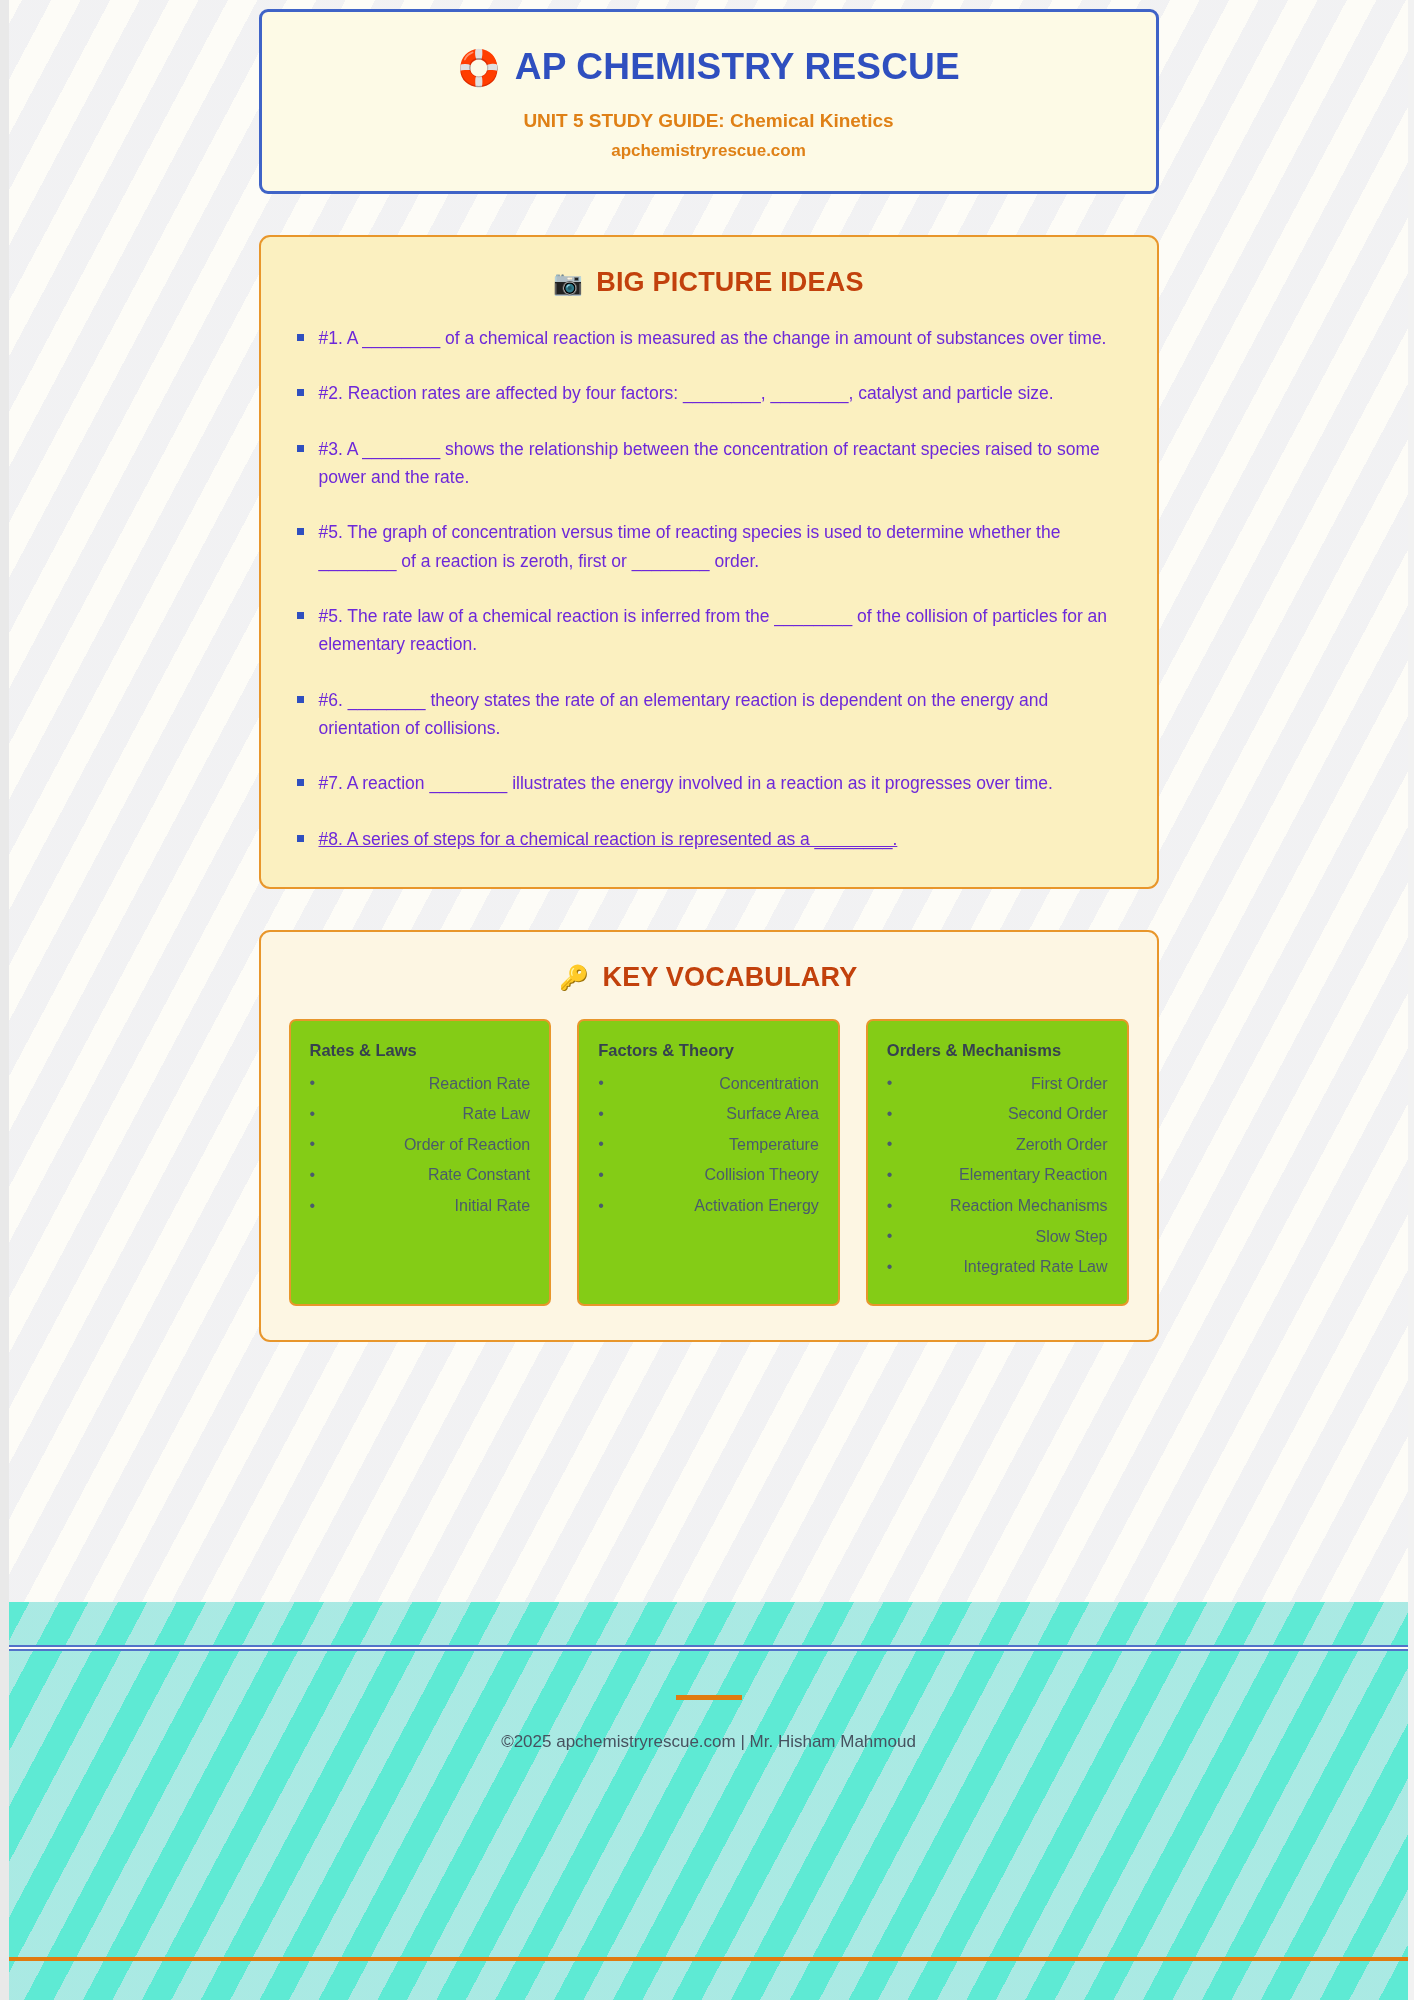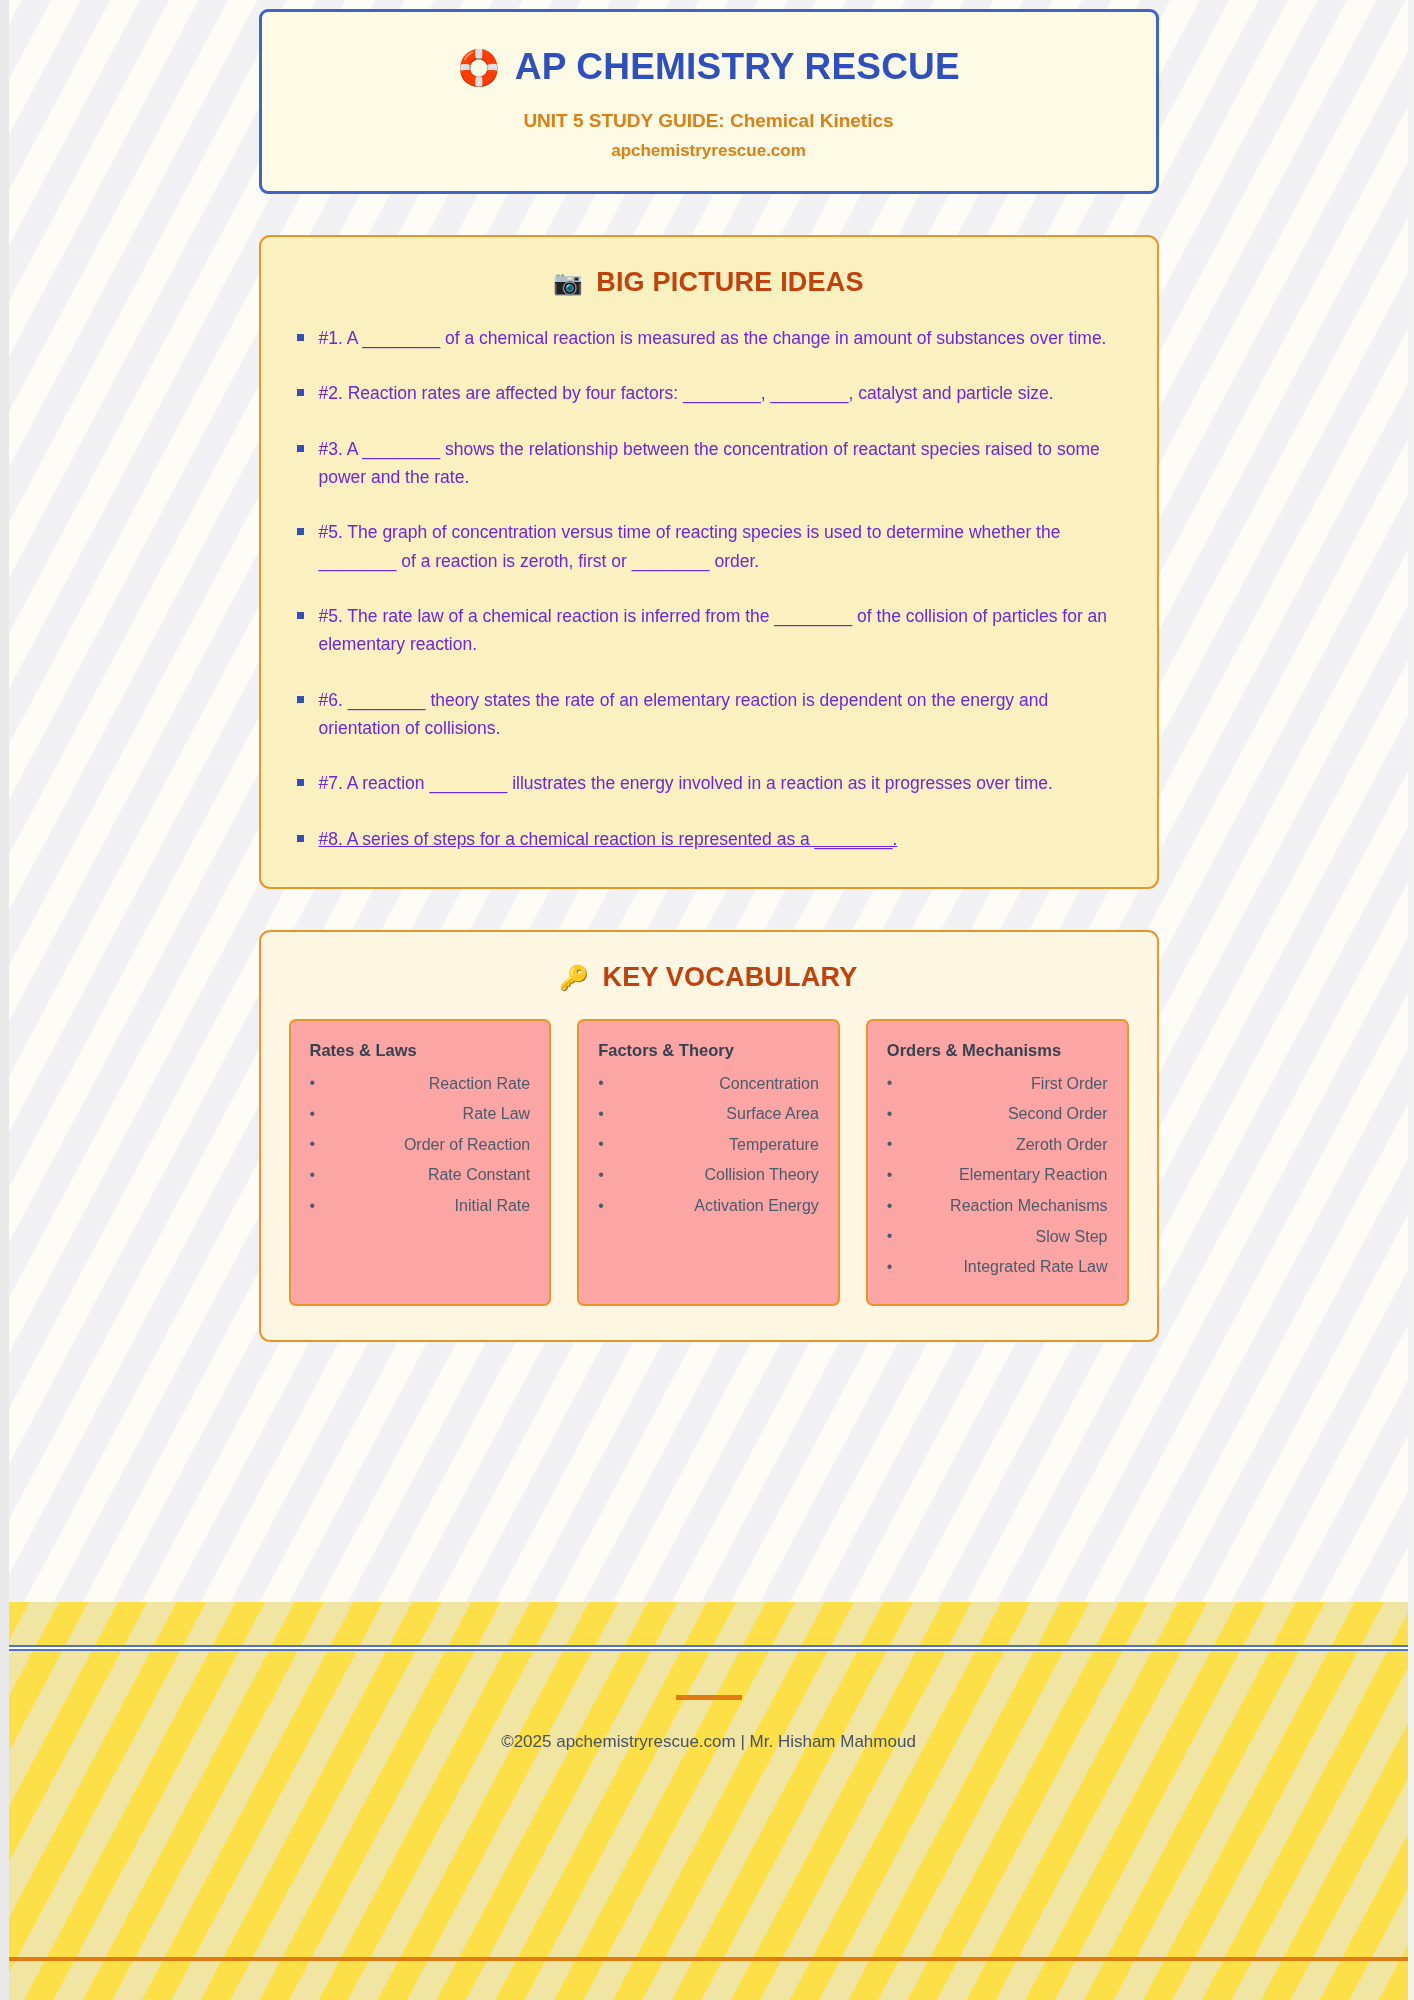--- a/index.html
+++ b/index.html
@@ -149,21 +149,21 @@
   }
 
   
   .vocab-grid {
     display: flex;
     gap: 26px;
     margin-top: 4px;
   }
   .vocab-col {
     flex: 1;
-    background: #fca5a5;
+    background: #84cc16;
     border: 2px solid #e8962b;
     border-radius: 7px;
     padding: 20px 19px 22px 19px;
     min-height: 258px;
   }
   .vocab-col-title {
     font-size: 16.5px;
     font-weight: bold;
     color: #36424f;
     margin-bottom: 8px;
@@ -184,21 +184,21 @@
     color: #4a5b6c;
   }
 
   
   .footer-wrap {
     position: absolute;
     left: 9px;
     right: 6px;
     top: 1602px;
     bottom: 0;
-    background: #fde047;
+    background: #5eead4;
     overflow: hidden;
   }
   .footer-blue-rule {
     position: absolute;
     left: 0; right: 0;
     top: 43px;
     height: 6px;
     border-top: 2px solid #5272c9;
     border-bottom: 2px solid #5272c9;
     background: #fdfcf7;

